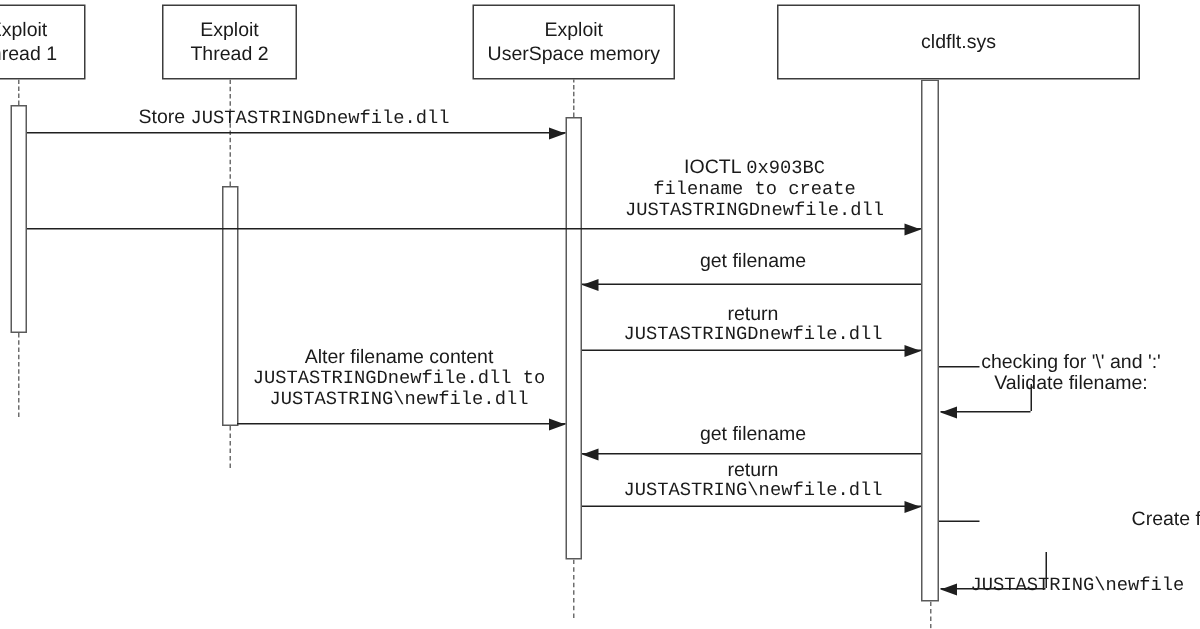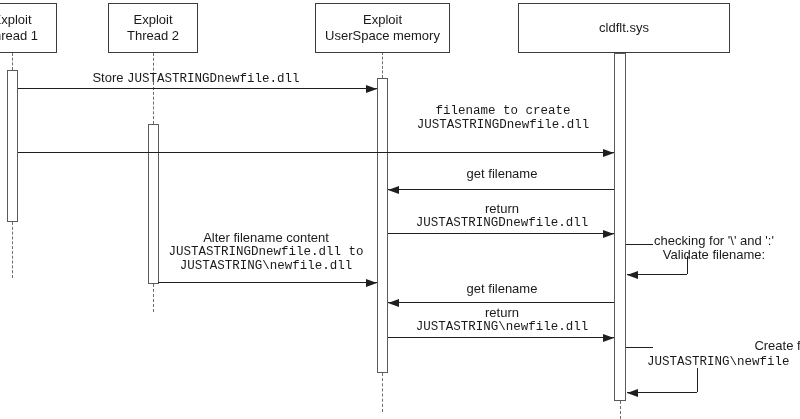--- a/index.html
+++ b/index.html
@@ -32,21 +32,21 @@
   .ah-l{position:absolute;width:0;height:0;z-index:4;
     border-top:4px solid transparent;border-bottom:4px solid transparent;
     border-right:11px solid #1f1f1f;}
   
   .msg-label{
     position:absolute;z-index:3;white-space:nowrap;text-align:center;
     font-size:13px;line-height:14px;transform:translateX(-50%);
   }
   .msg-label-left{
     position:absolute;z-index:3;white-space:nowrap;text-align:right;
-    font-size:13px;line-height:14px;
+    font-size:13px;line-height:14px;margin-top:28px;
   }
   .mono{font-family:"Liberation Mono","DejaVu Sans Mono",monospace;font-size:12.5px;}
 </style>
 </head>
 <body>
 
 <div id="stage">
 
   <div class="lifeline" style="left:12px;top:53px;height:17px;"></div>
   <div class="lifeline" style="left:12px;top:222px;height:56px;"></div>
@@ -66,31 +66,32 @@
     <span>Thread 1</span>
   </div>
   <div class="head-box" style="left:108px;width:90px;">
     <span>Exploit</span>
     <span>Thread 2</span>
   </div>
   <div class="head-box" style="left:315px;width:135px;">
     <span>Exploit</span>
     <span>UserSpace memory</span>
   </div>
-  <div class="head-box" style="left:518px;width:212px;">
+  <div class="head-box" style="left:518px;width:242px;">
     <span>cldflt.sys</span>
   </div>
 
   <div class="msg-label" style="left:196px;top:71px;text-align:right;">
     <span>Store </span><span class="mono">JUSTASTRINGDnewfile.dll</span>
   </div>
   <div class="hline" style="left:18px;top:88px;width:359px;"></div>
   <div class="ah-r" style="left:366px;top:85px;"></div>
 
   <div class="msg-label" style="left:503px;top:104px;">
+    <div><span>IOCTL </span><span class="mono">0x903BC</span></div>
     <div class="mono">filename to create</div>
     <div class="mono">JUSTASTRINGDnewfile.dll</div>
   </div>
   <div class="hline" style="left:18px;top:152px;width:596px;"></div>
   <div class="ah-r" style="left:603px;top:149px;"></div>
 
   <div class="msg-label" style="left:502px;top:167px;">get filename</div>
   <div class="hline" style="left:388px;top:189px;width:226px;"></div>
   <div class="ah-l" style="left:388px;top:186px;"></div>
 

